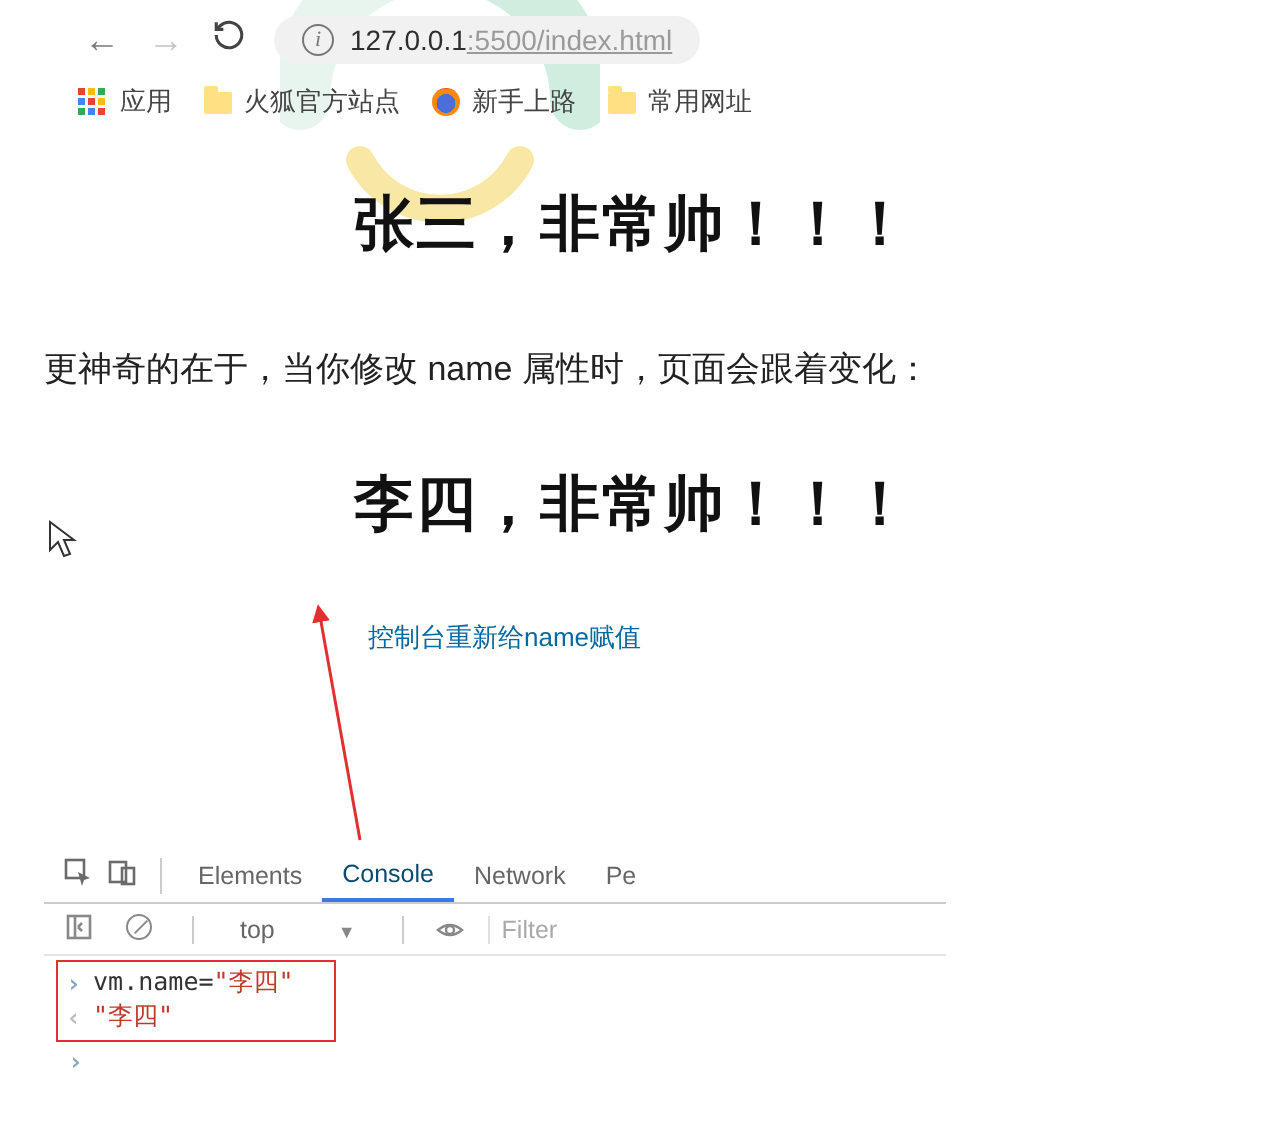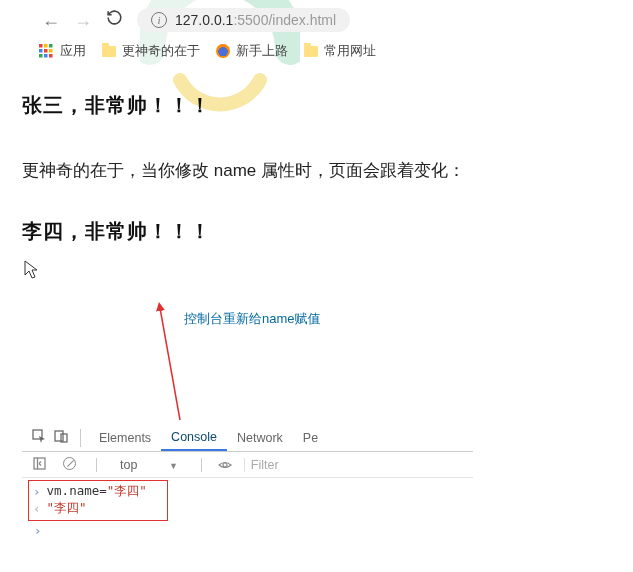--- a/index.html
+++ b/index.html
@@ -57,21 +57,21 @@
     border-radius: 50%;
     display: inline-flex;
     align-items: center;
     justify-content: center;
     font-size: 11px;
     color: #777;
     font-style: italic;
     font-family: serif;
   }
   .url-host { color: #2e2e2e; }
-  .url-path { color: #9a9a9a; }
+  .url-path { color: #9a9a9a; text-decoration: underline; }
 
   
   .bmbar {
     display: flex;
     align-items: center;
     gap: 16px;
     padding: 6px 14px 8px 38px;
     font-size: 13px;
     color: #444;
     position: relative;
@@ -108,25 +108,26 @@
   }
   .bm-item { display:flex; align-items:center; gap:6px; }
 
   
   .page {
     padding: 24px 22px 0 22px;
     position: relative;
     z-index: 1;
   }
   .h-line {
-    font-size: 20px;
+    font-size: 30px;
     font-weight: 800;
     color: #111;
     letter-spacing: 1px;
     margin-bottom: 40px;
+    text-align: center;
   }
   .desc {
     font-size: 17px;
     color: #222;
     margin-bottom: 36px;
   }
   .cursor {
     position: absolute;
     font-size: 18px;
     color: #333;
@@ -297,21 +298,21 @@
         <rect x="11" y="6" width="3.5" height="3.5" fill="#fbbc05"></rect>
         <rect x="1" y="11" width="3.5" height="3.5" fill="#34a853"></rect>
         <rect x="6" y="11" width="3.5" height="3.5" fill="#4285f4"></rect>
         <rect x="11" y="11" width="3.5" height="3.5" fill="#ea4335"></rect>
       </svg>
     </span>
     <span>应用</span>
   </div>
   <div class="bm-item">
     <span class="folder"></span>
-    <span>更神奇的在于</span>
+    <span>火狐官方站点</span>
   </div>
   <div class="bm-item">
     <span class="ff-icon"></span>
     <span>新手上路</span>
   </div>
   <div class="bm-item">
     <span class="folder"></span>
     <span>常用网址</span>
   </div>
 </div>

